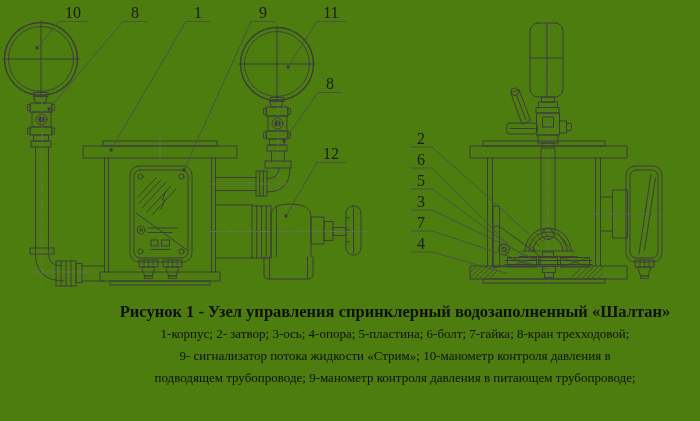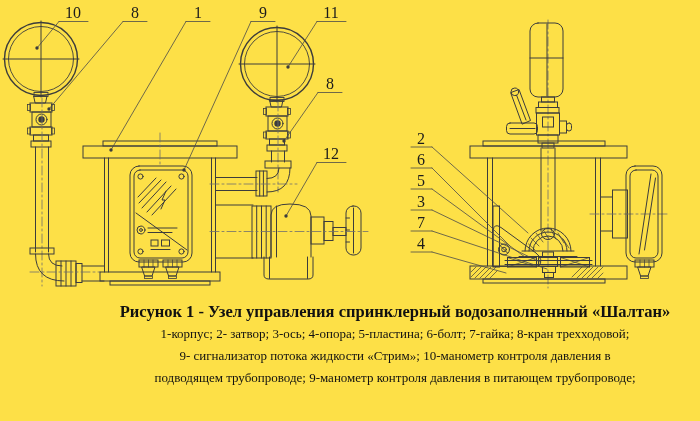--- a/index.html
+++ b/index.html
@@ -1,16 +1,16 @@
 <!DOCTYPE html>
 <html><head>
 <meta charset="utf-8">
 <style>
   html,body{margin:0;padding:0;background:#ffffff;}
-  .stage{position:relative;width:700px;height:421px;background:#fde047;overflow:hidden;
+  .stage{position:relative;width:700px;height:421px;background:#4d7c0f;overflow:hidden;
          font-family:"Liberation Serif", serif;}
   svg{display:block;}
   svg text{font-family:"Liberation Serif", serif;font-size:16px;fill:#1c1c1c;}
   .caption{position:absolute;left:0;top:301px;width:700px;text-align:center;color:#111;margin-left:45px;}
   .cap-title{font-weight:bold;font-size:16.5px;line-height:22px;}
   .cap-line{font-size:13px;line-height:22px;}
 </style>
 </head>
 <body>
 

